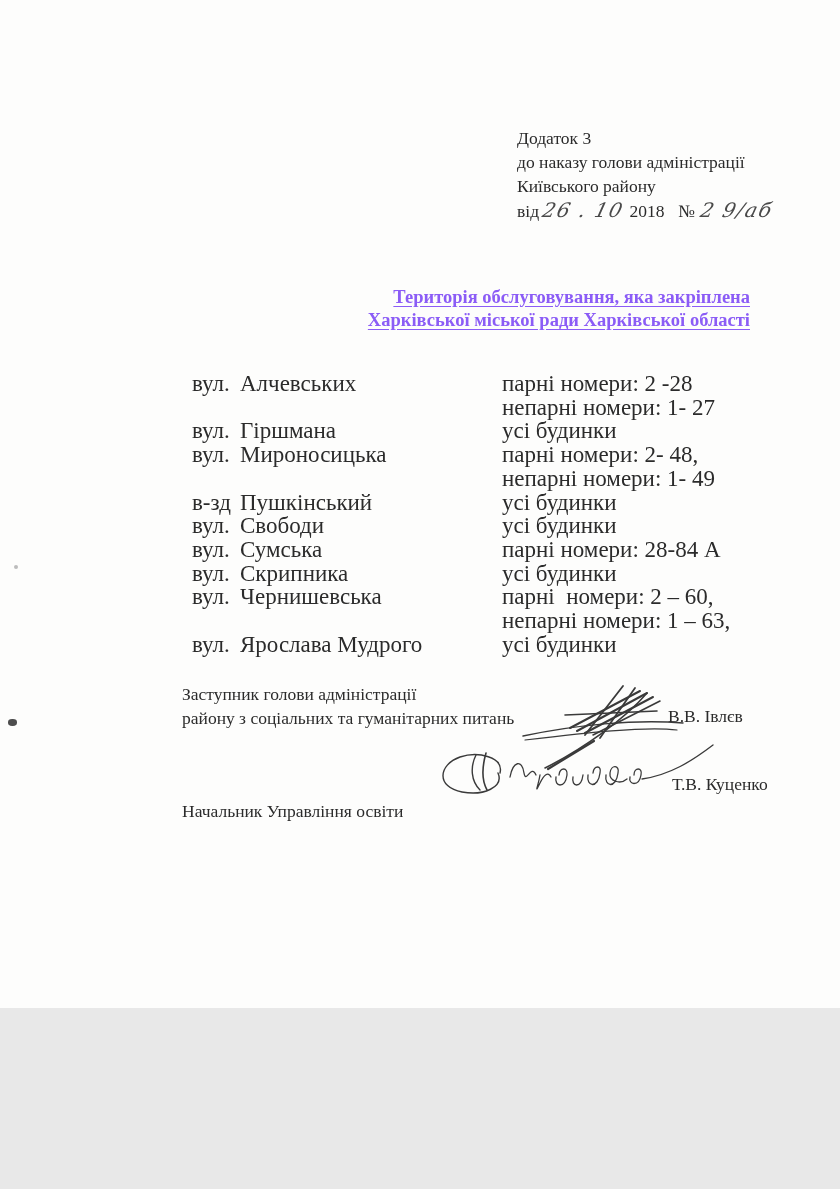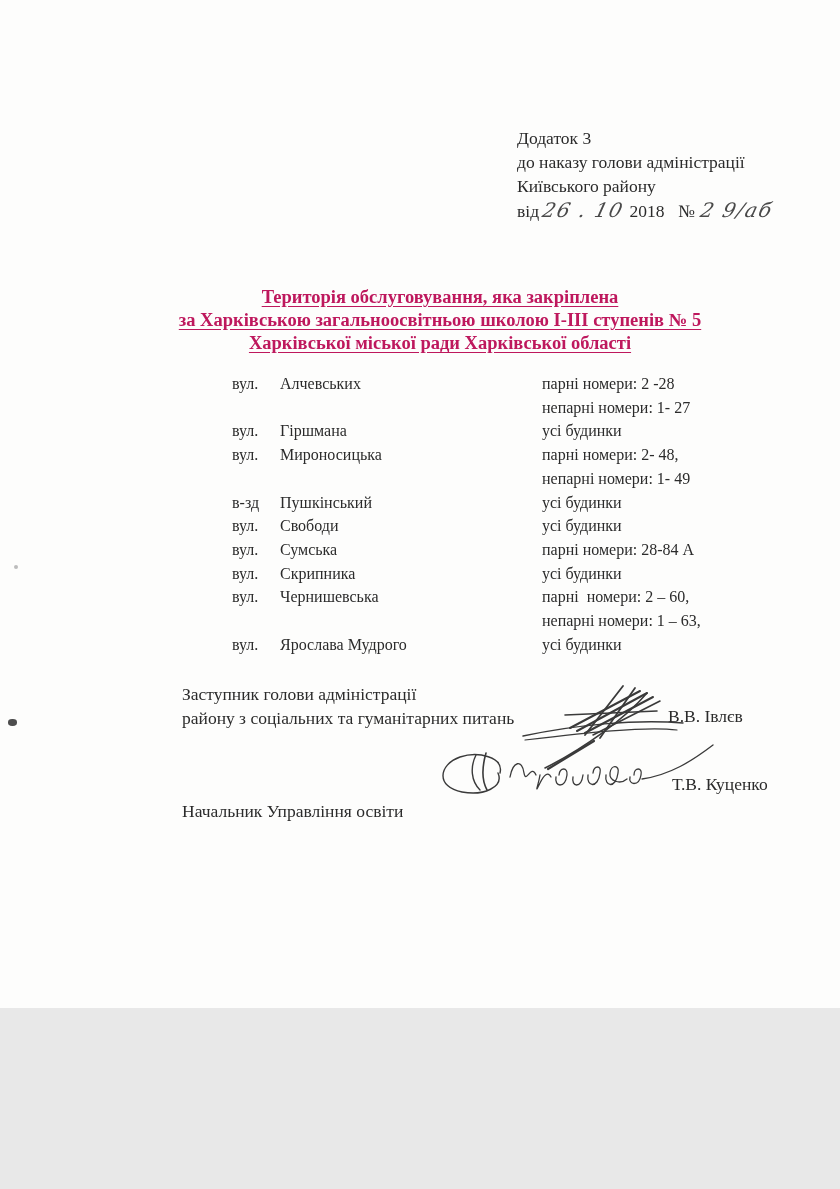--- a/index.html
+++ b/index.html
@@ -15,26 +15,26 @@
     font-family:"DejaVu Serif", serif; font-style:italic;
     font-size:20px; color:#4a4a4a; display:inline-block;
     transform:skewX(-14deg); letter-spacing:1.5px; white-space:pre;
   }
   .hw-date { margin:0 6px 0 4px; }
   .hw-num  { margin-left:6px; }
   .year { margin-right:14px;margin-top:46px; }
   
   .title-block {
     position:absolute; left:130px; top:286px; width:620px;
-    text-align:center; font-weight:bold; font-size:18.5px;
-    line-height:23.2px; color:#be185d;
+    text-align:right; font-weight:bold; font-size:18.5px;
+    line-height:23.2px; color:#8b5cf6;
   }
   .title-block .t-line { text-decoration:underline; text-underline-offset:3px; }
   
-  .street-list { position:absolute; left:192px; top:372px; font-size:16px; line-height:23.7px;margin-left:40px; }
+  .street-list { position:absolute; left:192px; top:372px; font-size:23px; line-height:23.7px; }
   .s-row { display:grid; grid-template-columns:48px 262px auto; }
   .s-col { white-space:pre; }
   
   .sig-label-1 { position:absolute; left:182px; top:682px; font-size:17.5px; line-height:24px; }
   .sig-name-1  { position:absolute; left:668px; top:706px; font-size:17.5px; }
   .sig-label-2 { position:absolute; left:182px; top:772px; font-size:17.5px;margin-top:29px; }
   .sig-name-2  { position:absolute; left:672px; top:774px; font-size:17.5px; }
   .sig-svg-1 { position:absolute; left:505px; top:683px; }
   .sig-svg-2 { position:absolute; left:430px; top:735px; }
   .sig-svg-1 path, .sig-svg-2 path { fill:none; stroke:#3a3a3a; stroke-linecap:round; }
@@ -51,21 +51,20 @@
     <div>Додаток 3</div>
     <div>до наказу голови адміністрації</div>
     <div>Київського району</div>
     <div>
       <span>від</span><span class="handwritten hw-date">26 . 10</span><span class="year">2018</span><span>№</span><span class="handwritten hw-num">2 9/аб</span>
     </div>
   </div>
 
   <div class="title-block">
     <div class="t-line">Територія обслуговування, яка закріплена</div>
-    <div class="t-line">за Харківською загальноосвітньою школою І-ІІІ ступенів № 5</div>
     <div class="t-line">Харківської міської ради Харківської області</div>
   </div>
 
   <div class="street-list">
     <div class="s-row">
       <span class="s-col">вул.</span>
       <span class="s-col">Алчевських</span>
       <span class="s-col">парні номери: 2 -28</span>
     </div>
     <div class="s-row">

